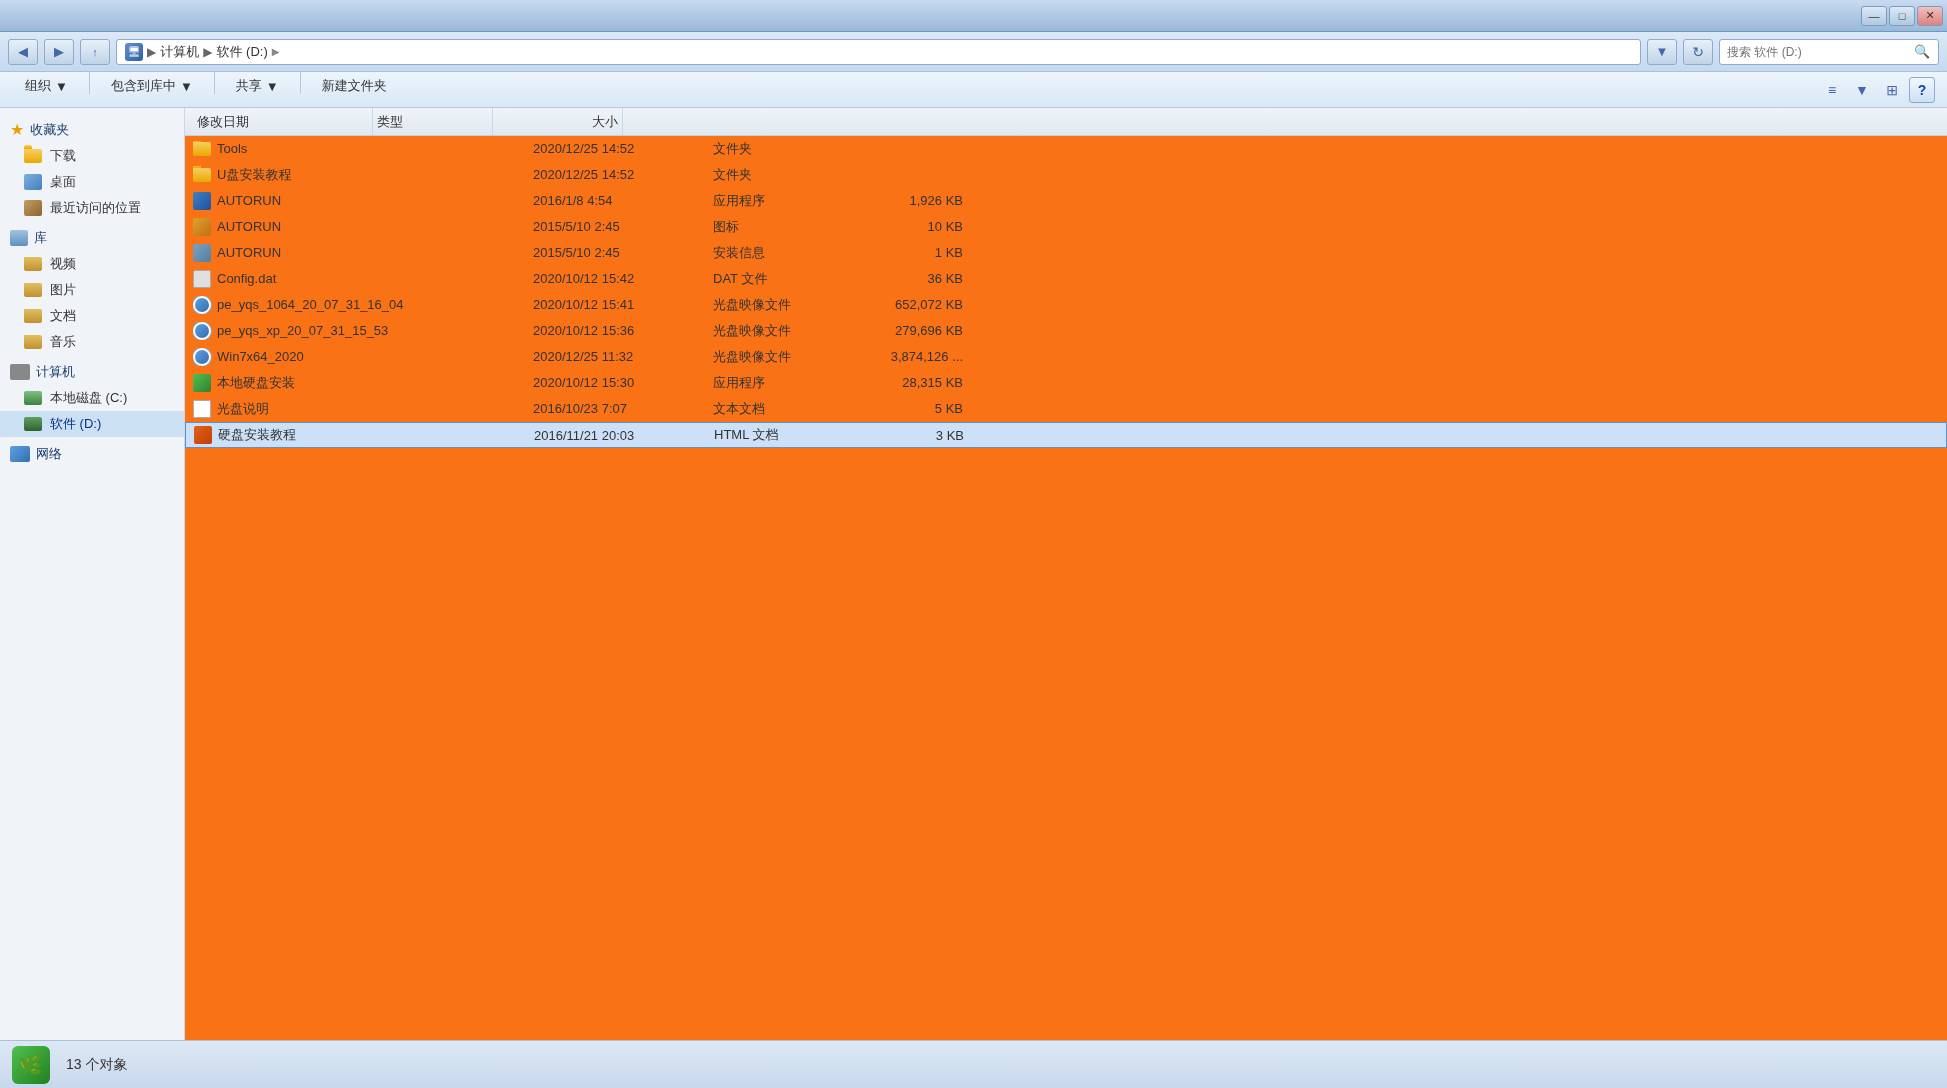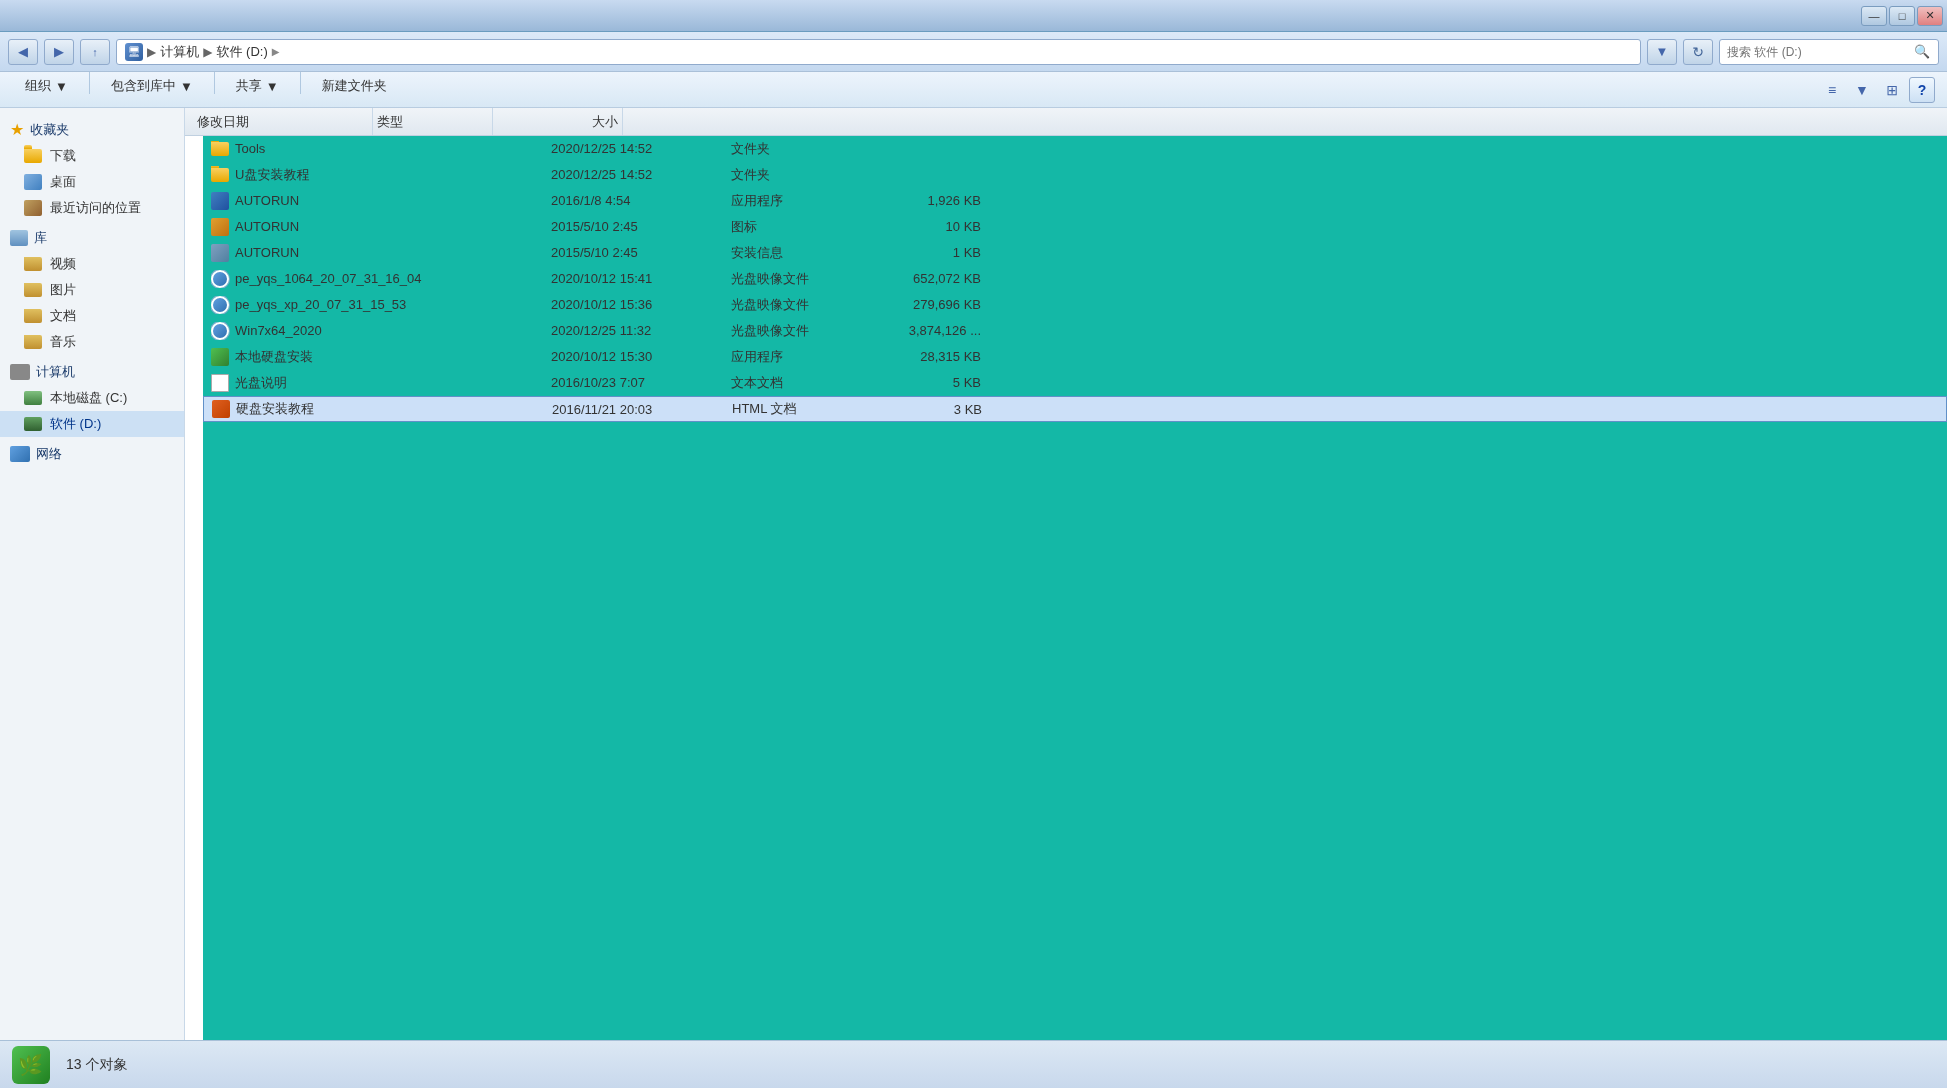--- a/index.html
+++ b/index.html
@@ -308,22 +308,21 @@
     }
     .col-name { width: 340px; }
     .col-date { width: 180px; }
     .col-type { width: 120px; }
     .col-size { width: 130px; text-align: right; justify-content: flex-end; }
 
     
     .file-list {
       flex: 1;
       overflow-y: auto;
-      background: #14b8a6;
-      margin-left: 18px;
+      background: #f97316;
     }
     .file-row {
       display: flex;
       align-items: center;
       height: 26px;
       padding: 0 8px;
       cursor: pointer;
       border-bottom: 1px solid transparent;
     }
     .file-row.selected {
@@ -693,20 +692,35 @@
       </div>
       <div class="file-cell type">
         <span>安装信息</span>
       </div>
       <div class="file-cell size">
         <span>1 KB</span>
       </div>
     </div>
         <div class="file-row">
       <div class="file-cell name">
+        <span class="icon-dat"></span>
+        <span>Config.dat</span>
+      </div>
+      <div class="file-cell date">
+        <span>2020/10/12 15:42</span>
+      </div>
+      <div class="file-cell type">
+        <span>DAT 文件</span>
+      </div>
+      <div class="file-cell size">
+        <span>36 KB</span>
+      </div>
+    </div>
+        <div class="file-row">
+      <div class="file-cell name">
         <span class="icon-iso"></span>
         <span>pe_yqs_1064_20_07_31_16_04</span>
       </div>
       <div class="file-cell date">
         <span>2020/10/12 15:41</span>
       </div>
       <div class="file-cell type">
         <span>光盘映像文件</span>
       </div>
       <div class="file-cell size">

